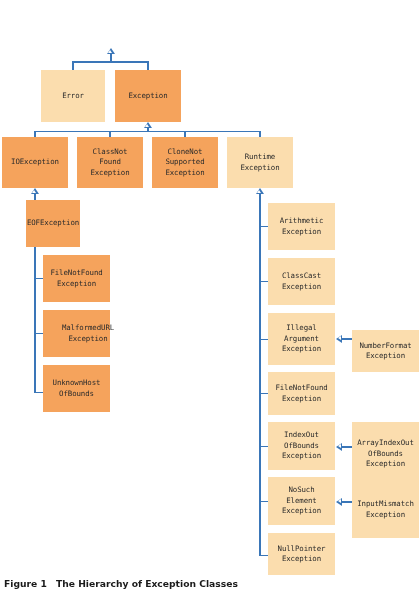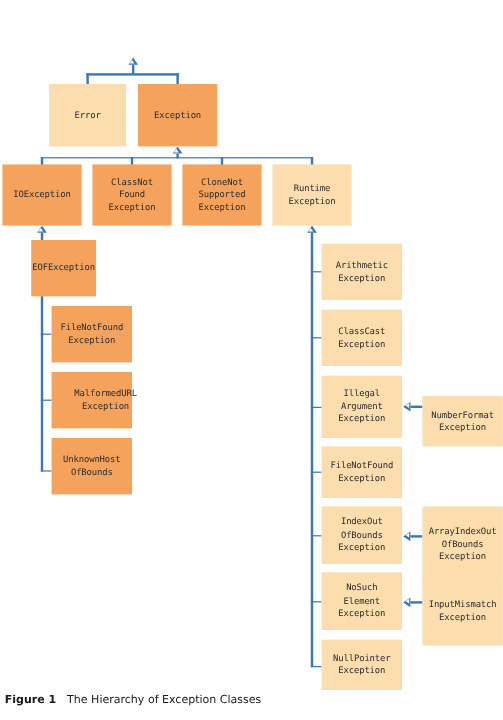--- a/index.html
+++ b/index.html
@@ -68,21 +68,21 @@
 
   #caption{
     position:absolute;
     left:4px;top:578px;
     font-family:"DejaVu Sans", sans-serif;
     font-size:9.2px;
     color:#1a1a1a;
     white-space:nowrap;
   }
   #caption .lbl{font-weight:bold;}
-  #caption .txt{margin-left:9px;}
+  #caption .txt{margin-left:9px;font-weight:bold;}
 </style>
 </head>
 <body>
 
 <div id="figure">
 
   <div class="arrow-up" style="left:106.8px;top:48px;"></div>
   <div class="ln v" style="left:110.2px;top:54px;height:8px;"></div>
   <div class="ln h" style="left:72px;top:61px;width:76.5px;"></div>
   <div class="ln v" style="left:72px;top:61px;height:9px;"></div>

